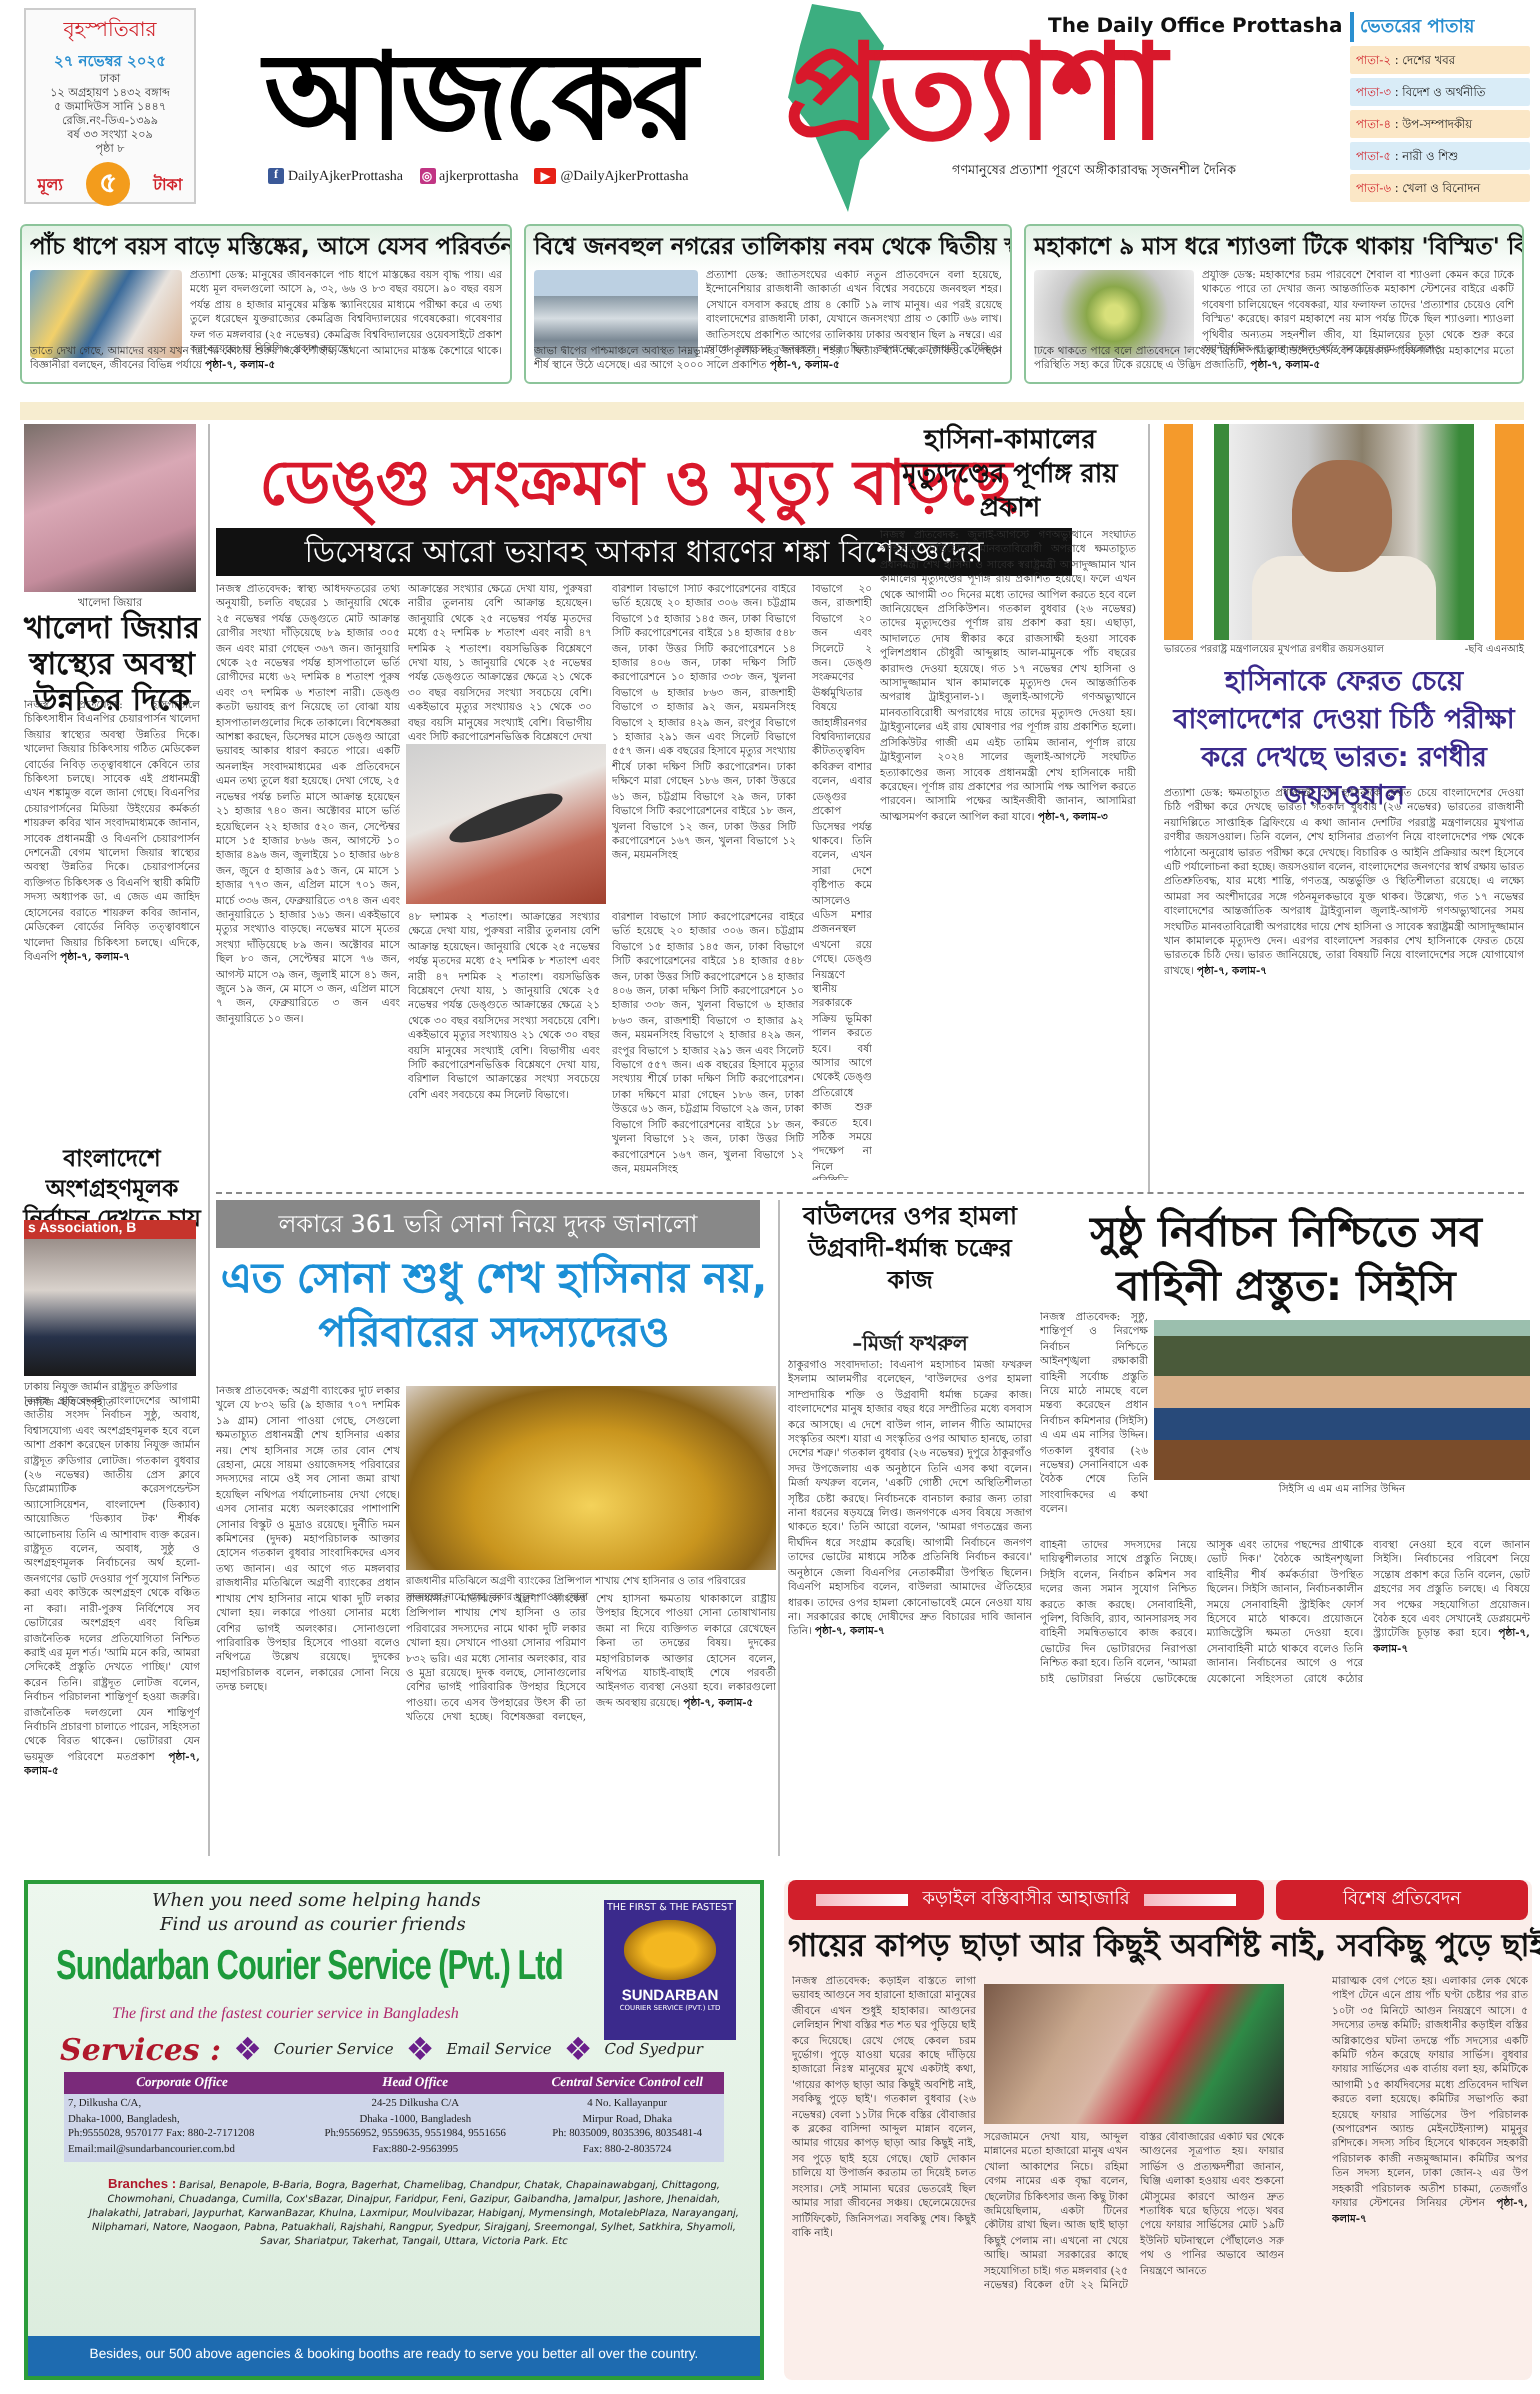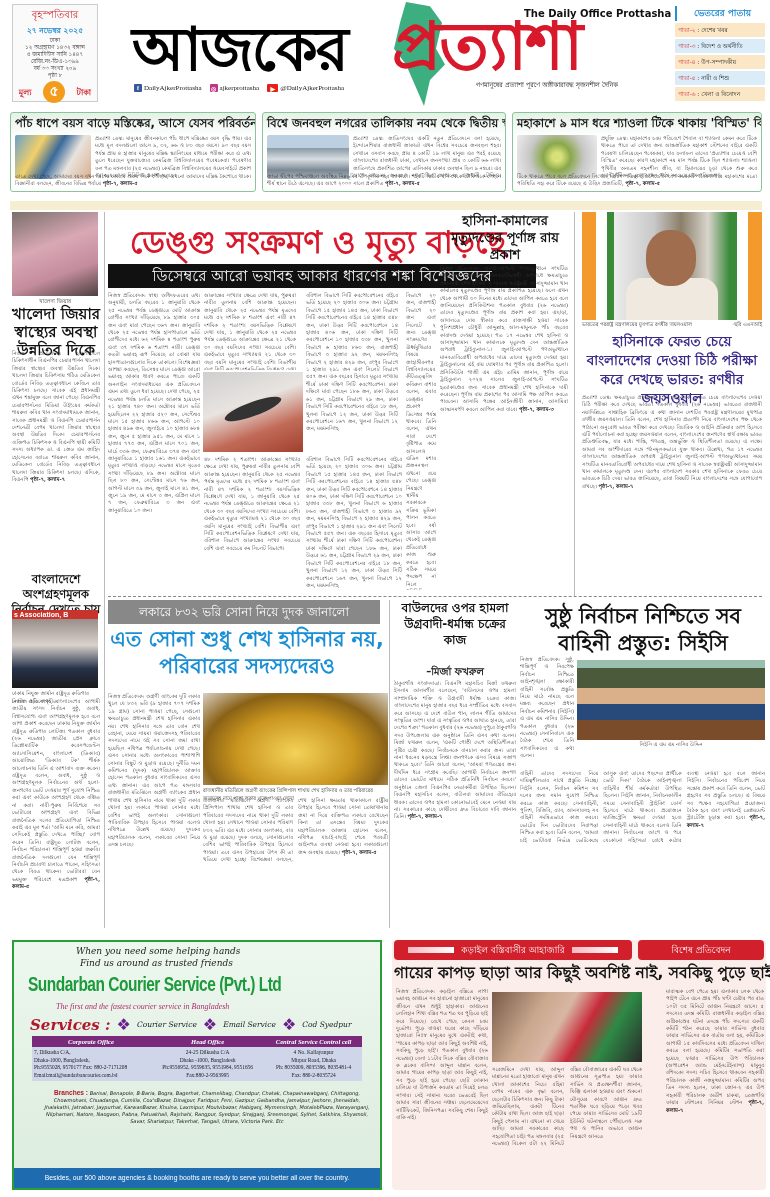--- a/index.html
+++ b/index.html
@@ -19,21 +19,21 @@
   #datebox .coin { width: 22px; height: 22px; border-radius: 50%; background: #f39c1c; color: #fff; font-size: 14px; font-weight: bold; display: flex; align-items: center; justify-content: center; }
   #logo-black { left: 132px; top: 14px; font-size: 60px; font-weight: 900; color: #000; letter-spacing: -2px; line-height: 70px; font-family: "DejaVu Sans", sans-serif; }
   #logo-red { left: 392px; top: 10px; font-size: 66px; font-weight: 900; color: #d8182b; line-height: 74px; letter-spacing: -2px; }
   #map-shape { left: 388px; top: 2px; width: 60px; height: 104px; background: #1aa06a; opacity: .85; clip-path: polygon(30% 0,70% 4%,90% 20%,80% 45%,95% 60%,70% 75%,60% 100%,45% 80%,30% 60%,10% 45%,20% 20%); }
   #tagline-en { left: 524px; top: 8px; font-size: 10px; color: #111; font-weight: bold; }
   #tagline-bn { left: 474px; top: 80px; font-size: 6.4px; color: #111; background: #fff; padding: 0 2px; }
   #social { left: 134px; top: 84px; display: flex; gap: 8px; font-size: 7px; color: #222; font-family: "Liberation Serif", serif; }
   #social .s { display: flex; align-items: center; gap: 2px; }
   #social .ic { width: 8px; height: 8px; border-radius: 1px; color: #fff; font-size: 6px; display: inline-flex; align-items: center; justify-content: center; font-weight: bold; }
   #inside { left: 675px; top: 6px; width: 90px; }
-  #inside .ttl { color: #2a8fd0; font-size: 9px; font-weight: bold; border-left: 2px solid #2a8fd0; padding-left: 17px; margin-bottom: 2px; }
+  #inside .ttl { color: #2a8fd0; font-size: 9px; font-weight: bold; border-left: 2px solid #2a8fd0; padding-left: 3px; margin-bottom: 2px; }
   #inside .row { font-size: 5.8px; padding: 2px 3px; margin-bottom: 2px; border-radius: 1px; color: #222; }
   #inside .row .n { color: #d0242c; }
   #inside .row:nth-child(odd) { background: #fbe7c6; }
   #inside .row:nth-child(even) { background: #d9ecf7; }
 
   
   .topbox { top: 112px; height: 80px; border: 1px solid #8cc49a; border-radius: 3px; background: linear-gradient(#e4f2e6, #fff 30%); overflow: hidden; }
   .topbox h3 { font-size: 11.5px; color: #111; padding: 2px 4px; font-weight: bold; white-space: nowrap; overflow: hidden; }
   .topbox .img { position: absolute; top: 22px; left: 4px; height: 44px; border-radius: 2px; }
   .topbox .txt { position: absolute; top: 22px; right: 4px; }
@@ -226,52 +226,58 @@
   </div>
 <div id="jaiswal-cap" class="abs">
   <span>ভারতের পররাষ্ট্র মন্ত্রণালয়ের মুখপাত্র রণধীর জয়সওয়াল</span>
   <span>-ছবি এএনআই</span>
 </div>
 <div id="jaiswal-head" class="abs">হাসিনাকে ফেরত চেয়ে বাংলাদেশের দেওয়া চিঠি পরীক্ষা করে দেখছে ভারত: রণধীর জয়সওয়াল</div>
 <div id="jaiswal-body" class="abs body-text"><span>প্রত্যাশা ডেস্ক: ক্ষমতাচ্যুত প্রধানমন্ত্রী শেখ হাসিনাকে ফেরত চেয়ে বাংলাদেশের দেওয়া চিঠি পরীক্ষা করে দেখছে ভারত। গতকাল বুধবার (২৬ নভেম্বর) ভারতের রাজধানী নয়াদিল্লিতে সাপ্তাহিক ব্রিফিংয়ে এ কথা জানান দেশটির পররাষ্ট্র মন্ত্রণালয়ের মুখপাত্র রণধীর জয়সওয়াল। তিনি বলেন, শেখ হাসিনার প্রত্যর্পণ নিয়ে বাংলাদেশের পক্ষ থেকে পাঠানো অনুরোধ ভারত পরীক্ষা করে দেখছে। বিচারিক ও আইনি প্রক্রিয়ার অংশ হিসেবে এটি পর্যালোচনা করা হচ্ছে। জয়সওয়াল বলেন, বাংলাদেশের জনগণের স্বার্থ রক্ষায় ভারত প্রতিশ্রুতিবদ্ধ, যার মধ্যে শান্তি, গণতন্ত্র, অন্তর্ভুক্তি ও স্থিতিশীলতা রয়েছে। এ লক্ষ্যে আমরা সব অংশীদারের সঙ্গে গঠনমূলকভাবে যুক্ত থাকব। উল্লেখ্য, গত ১৭ নভেম্বর বাংলাদেশের আন্তর্জাতিক অপরাধ ট্রাইব্যুনাল জুলাই-আগস্ট গণঅভ্যুত্থানের সময় সংঘটিত মানবতাবিরোধী অপরাধের দায়ে শেখ হাসিনা ও সাবেক স্বরাষ্ট্রমন্ত্রী আসাদুজ্জামান খান কামালকে মৃত্যুদণ্ড দেন। এরপর বাংলাদেশ সরকার শেখ হাসিনাকে ফেরত চেয়ে ভারতকে চিঠি দেয়। ভারত জানিয়েছে, তারা বিষয়টি নিয়ে বাংলাদেশের সঙ্গে যোগাযোগ রাখছে।</span> <b>পৃষ্ঠা-৭, কলাম-৭</b></div>
 
 <div class="abs" style="left:108px;top:596px;width:654px;border-top:1px dashed #888"></div>
 
-<div id="gold-kicker" class="abs">লকারে ৮৩২ ভরি সোনা নিয়ে দুদক জানালো</div>
+<div id="gold-kicker" class="abs">লকারে 361 ভরি সোনা নিয়ে দুদক জানালো</div>
 <div id="gold-head" class="abs">এত সোনা শুধু শেখ হাসিনার নয়, পরিবারের সদস্যদেরও</div>
 <div id="gold-body" class="abs body-text">নিজস্ব প্রতিবেদক: অগ্রণী ব্যাংকের দুটি লকার খুলে যে ৮৩২ ভরি (৯ হাজার ৭০৭ দশমিক ১৯ গ্রাম) সোনা পাওয়া গেছে, সেগুলো ক্ষমতাচ্যুত প্রধানমন্ত্রী শেখ হাসিনার একার নয়। শেখ হাসিনার সঙ্গে তার বোন শেখ রেহানা, মেয়ে সায়মা ওয়াজেদসহ পরিবারের সদস্যদের নামে ওই সব সোনা জমা রাখা হয়েছিল নথিপত্র পর্যালোচনায় দেখা গেছে। এসব সোনার মধ্যে অলংকারের পাশাপাশি সোনার বিস্কুট ও মুদ্রাও রয়েছে। দুর্নীতি দমন কমিশনের (দুদক) মহাপরিচালক আক্তার হোসেন গতকাল বুধবার সাংবাদিকদের এসব তথ্য জানান। এর আগে গত মঙ্গলবার রাজধানীর মতিঝিলে অগ্রণী ব্যাংকের প্রধান শাখায় শেখ হাসিনার নামে থাকা দুটি লকার খোলা হয়। লকারে পাওয়া সোনার মধ্যে বেশির ভাগই অলংকার। সোনাগুলো পারিবারিক উপহার হিসেবে পাওয়া বলেও নথিপত্রে উল্লেখ রয়েছে। দুদকের মহাপরিচালক বলেন, লকারের সোনা নিয়ে তদন্ত চলছে।</div>
 <div id="gold-photo" class="abs"></div>
 <div id="gold-cap" class="abs">রাজধানীর মতিঝিলে অগ্রণী ব্যাংকের প্রিন্সিপাল শাখায় শেখ হাসিনার ও তার পরিবারের সদস্যদের নামে থাকা লকার খুলে পাওয়া সোনা</div>
 <div id="gold-body2" class="abs body-text"><span>রাজধানীর মতিঝিলে অগ্রণী ব্যাংকের প্রিন্সিপাল শাখায় শেখ হাসিনা ও তার পরিবারের সদস্যদের নামে থাকা দুটি লকার খোলা হয়। সেখানে পাওয়া সোনার পরিমাণ ৮৩২ ভরি। এর মধ্যে সোনার অলংকার, বার ও মুদ্রা রয়েছে। দুদক বলছে, সোনাগুলোর বেশির ভাগই পারিবারিক উপহার হিসেবে পাওয়া। তবে এসব উপহারের উৎস কী তা খতিয়ে দেখা হচ্ছে। বিশেষজ্ঞরা বলছেন, শেখ হাসিনা ক্ষমতায় থাকাকালে রাষ্ট্রীয় উপহার হিসেবে পাওয়া সোনা তোষাখানায় জমা না দিয়ে ব্যক্তিগত লকারে রেখেছেন কিনা তা তদন্তের বিষয়। দুদকের মহাপরিচালক আক্তার হোসেন বলেন, নথিপত্র যাচাই-বাছাই শেষে পরবর্তী আইনগত ব্যবস্থা নেওয়া হবে। লকারগুলো জব্দ অবস্থায় রয়েছে।</span> <b>পৃষ্ঠা-৭, কলাম-৫</b></div>
 
 <div class="abs vline" style="left:389px;top:600px;height:328px"></div>
 
 <div id="baul-head" class="abs">বাউলদের ওপর হামলা উগ্রবাদী-ধর্মান্ধ চক্রের কাজ</div>
 <div id="baul-author" class="abs">–মির্জা ফখরুল</div>
 <div id="baul-body" class="abs body-text"><span>ঠাকুরগাঁও সংবাদদাতা: বিএনপি মহাসচিব মির্জা ফখরুল ইসলাম আলমগীর বলেছেন, 'বাউলদের ওপর হামলা সাম্প্রদায়িক শক্তি ও উগ্রবাদী ধর্মান্ধ চক্রের কাজ। বাংলাদেশের মানুষ হাজার বছর ধরে সম্প্রীতির মধ্যে বসবাস করে আসছে। এ দেশে বাউল গান, লালন গীতি আমাদের সংস্কৃতির অংশ। যারা এ সংস্কৃতির ওপর আঘাত হানছে, তারা দেশের শত্রু।' গতকাল বুধবার (২৬ নভেম্বর) দুপুরে ঠাকুরগাঁও সদর উপজেলায় এক অনুষ্ঠানে তিনি এসব কথা বলেন। মির্জা ফখরুল বলেন, 'একটি গোষ্ঠী দেশে অস্থিতিশীলতা সৃষ্টির চেষ্টা করছে। নির্বাচনকে বানচাল করার জন্য তারা নানা ধরনের ষড়যন্ত্রে লিপ্ত। জনগণকে এসব বিষয়ে সজাগ থাকতে হবে।' তিনি আরো বলেন, 'আমরা গণতন্ত্রের জন্য দীর্ঘদিন ধরে সংগ্রাম করেছি। আগামী নির্বাচনে জনগণ তাদের ভোটের মাধ্যমে সঠিক প্রতিনিধি নির্বাচন করবে।' অনুষ্ঠানে জেলা বিএনপির নেতাকর্মীরা উপস্থিত ছিলেন। বিএনপি মহাসচিব বলেন, বাউলরা আমাদের ঐতিহ্যের ধারক। তাদের ওপর হামলা কোনোভাবেই মেনে নেওয়া যায় না। সরকারের কাছে দোষীদের দ্রুত বিচারের দাবি জানান তিনি।</span> <b>পৃষ্ঠা-৭, কলাম-৭</b></div>
 
 <div id="elect-head" class="abs">সুষ্ঠু নির্বাচন নিশ্চিতে সব বাহিনী প্রস্তুত: সিইসি</div>
 <div id="elect-body-a" class="abs body-text" style="width:54px">নিজস্ব প্রতিবেদক: সুষ্ঠু, শান্তিপূর্ণ ও নিরপেক্ষ নির্বাচন নিশ্চিতে আইনশৃঙ্খলা রক্ষাকারী বাহিনী সর্বোচ্চ প্রস্তুতি নিয়ে মাঠে নামছে বলে মন্তব্য করেছেন প্রধান নির্বাচন কমিশনার (সিইসি) এ এম এম নাসির উদ্দিন। গতকাল বুধবার (২৬ নভেম্বর) সেনানিবাসে এক বৈঠক শেষে তিনি সাংবাদিকদের এ কথা বলেন।</div>
 <div id="elect-photo" class="abs"></div>
 <div id="elect-cap" class="abs">সিইসি এ এম এম নাসির উদ্দিন</div>
 <div id="elect-body2" class="abs body-text"><span>বাহিনী তাদের সদস্যদের নিয়ে দায়িত্বশীলতার সাথে প্রস্তুতি নিচ্ছে। সিইসি বলেন, নির্বাচন কমিশন সব দলের জন্য সমান সুযোগ নিশ্চিত করতে কাজ করছে। সেনাবাহিনী, পুলিশ, বিজিবি, র‍্যাব, আনসারসহ সব বাহিনী সমন্বিতভাবে কাজ করবে। ভোটের দিন ভোটারদের নিরাপত্তা নিশ্চিত করা হবে। তিনি বলেন, 'আমরা চাই ভোটাররা নির্ভয়ে ভোটকেন্দ্রে আসুক এবং তাদের পছন্দের প্রার্থীকে ভোট দিক।' বৈঠকে আইনশৃঙ্খলা বাহিনীর শীর্ষ কর্মকর্তারা উপস্থিত ছিলেন। সিইসি জানান, নির্বাচনকালীন সময়ে সেনাবাহিনী স্ট্রাইকিং ফোর্স হিসেবে মাঠে থাকবে। প্রয়োজনে ম্যাজিস্ট্রেসি ক্ষমতা দেওয়া হবে। সেনাবাহিনী মাঠে থাকবে বলেও তিনি জানান। নির্বাচনের আগে ও পরে যেকোনো সহিংসতা রোধে কঠোর ব্যবস্থা নেওয়া হবে বলে জানান সিইসি। নির্বাচনের পরিবেশ নিয়ে সন্তোষ প্রকাশ করে তিনি বলেন, ভোট গ্রহণের সব প্রস্তুতি চলছে। এ বিষয়ে সব পক্ষের সহযোগিতা প্রয়োজন। বৈঠক হবে এবং সেখানেই ডেপ্লয়মেন্ট স্ট্র্যাটেজি চূড়ান্ত করা হবে।</span> <b>পৃষ্ঠা-৭, কলাম-৭</b></div>
 
 <div id="ad" class="abs">
   <div class="l1">When you need some helping hands</div>
-  <div class="l2">Find us around as trusted friends</div>
+  <div class="l2">Find us around as courier friends</div>
   <div class="co">Sundarban Courier Service (Pvt.) Ltd</div>
   <div class="tag">The first and the fastest courier service in Bangladesh</div>
   <div class="svc">
     <span class="lbl">Services :</span>
     <span class="dia">❖</span>
     <span class="it">Courier Service</span>
     <span class="dia">❖</span>
     <span class="it">Email Service</span>
     <span class="dia">❖</span>
     <span class="it">Cod  Syedpur</span>
+  </div>
+  <div class="logo">
+    <div class="t1">THE FIRST &amp; THE FASTEST</div>
+    <div class="tiger"></div>
+    <div class="t2">SUNDARBAN</div>
+    <div class="t3">COURIER SERVICE (PVT.) LTD</div>
   </div>
   <table>
     <thead>
         <tr>
       <th>Corporate Office</th>
       <th>Head Office</th>
       <th>Central Service Control cell</th>
     </tr>
       </thead>
     <tbody>

